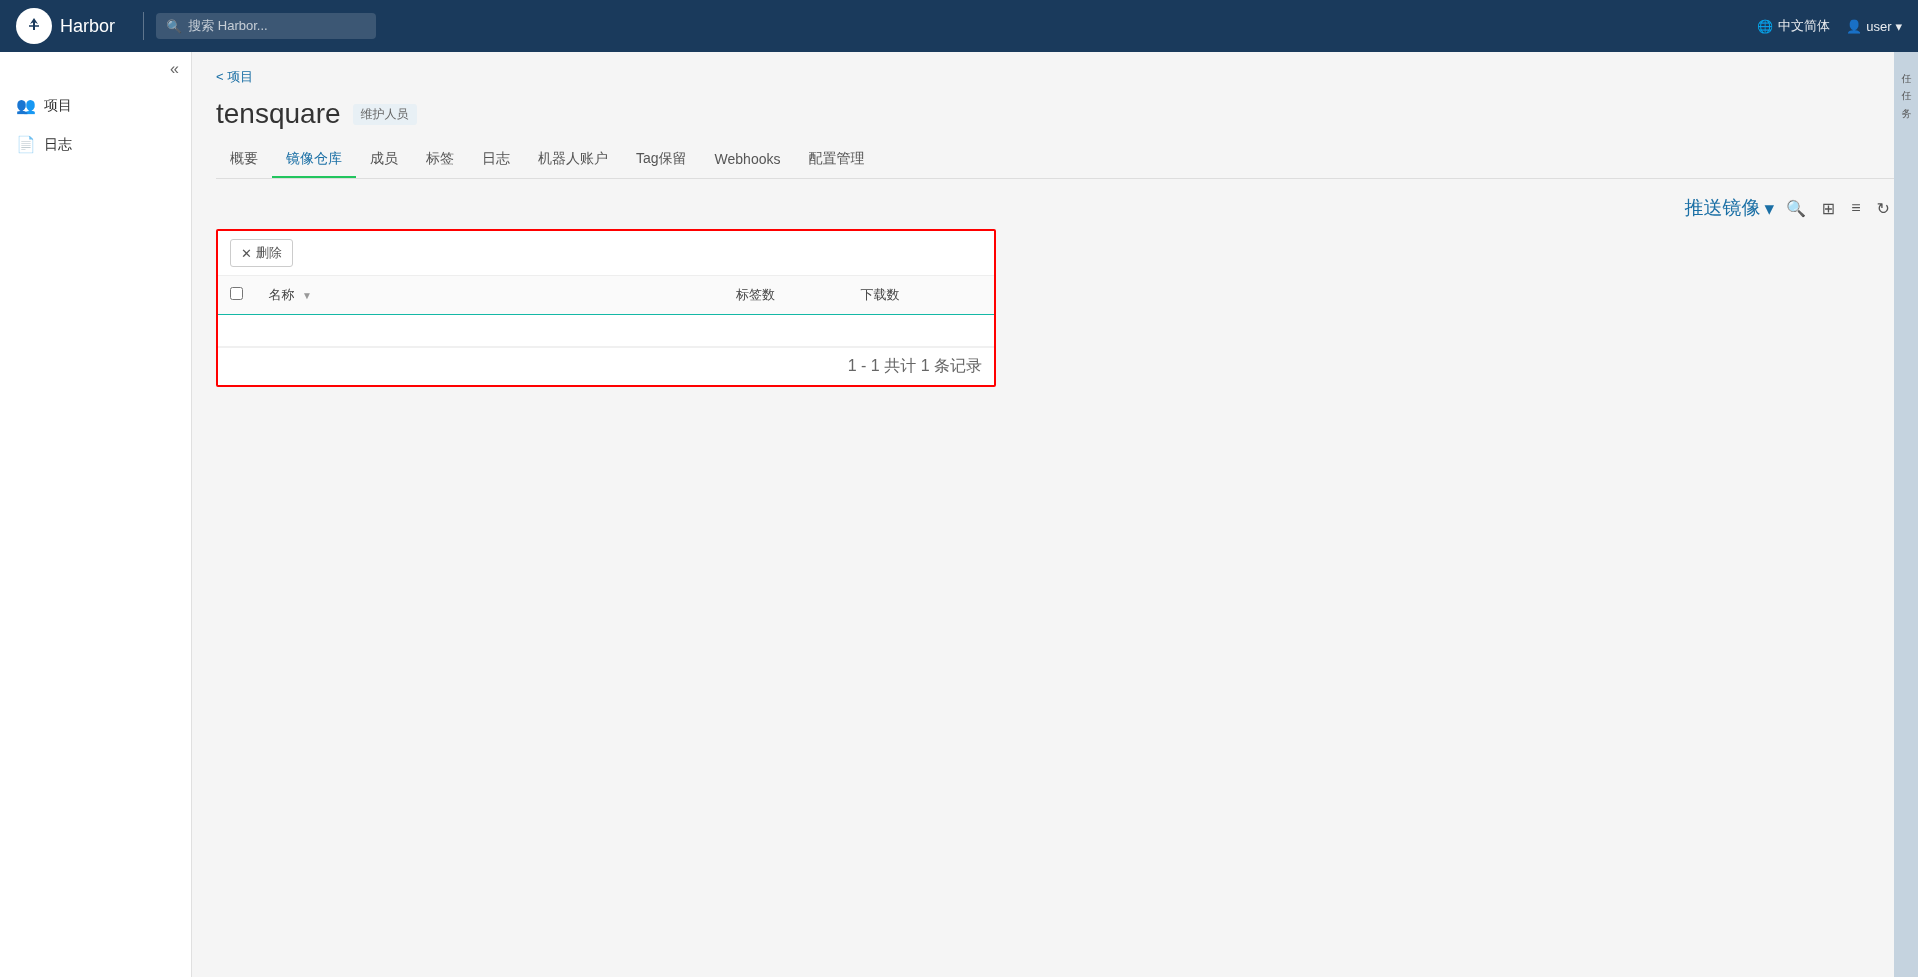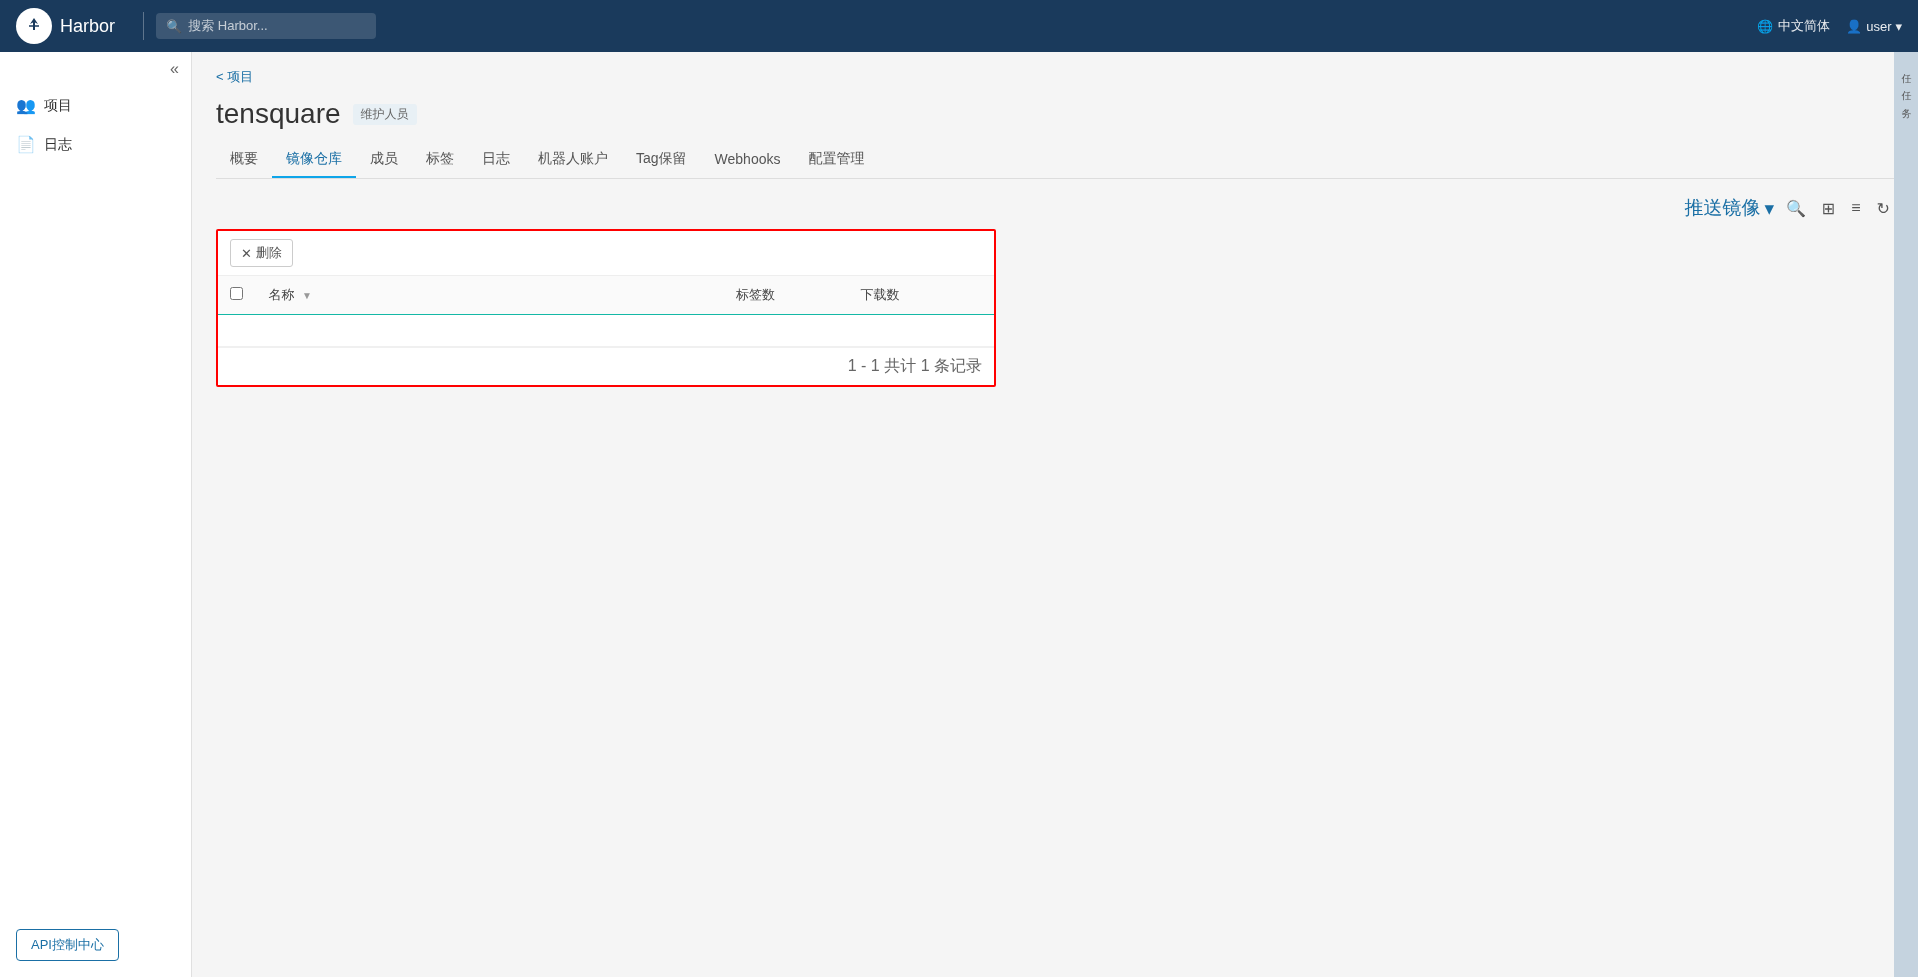--- a/index.html
+++ b/index.html
@@ -171,21 +171,21 @@
     .tab {
       padding: 8px 14px;
       cursor: pointer;
       font-size: 14px;
       color: #555;
       border-bottom: 2px solid transparent;
       white-space: nowrap;
     }
     .tab.active {
       color: #1a6fa5;
-      border-bottom: 2px solid #0ea5e9;
+      border-bottom: 2px solid #22c55e;
       font-weight: 500;
     }
 
     
     .toolbar {
       display: flex;
       align-items: center;
       justify-content: flex-end;
       margin-bottom: 8px;
       gap: 8px;
@@ -322,23 +322,20 @@
     <div class="sidebar-toggle">
       <span>«</span>
     </div>
     <div class="sidebar-item">
       <span class="icon">👥</span>
       <span>项目</span>
     </div>
     <div class="sidebar-item">
       <span class="icon">📄</span>
       <span>日志</span>
-    </div>
-    <div class="sidebar-bottom">
-      <button class="api-btn">API控制中心</button>
     </div>
   </aside>
 
   <main class="main-content">
     <div class="breadcrumb">&lt; 项目</div>
 
     <div class="page-title-row">
       <h1 class="page-title">tensquare</h1>
       <span class="page-badge">维护人员</span>
     </div>

